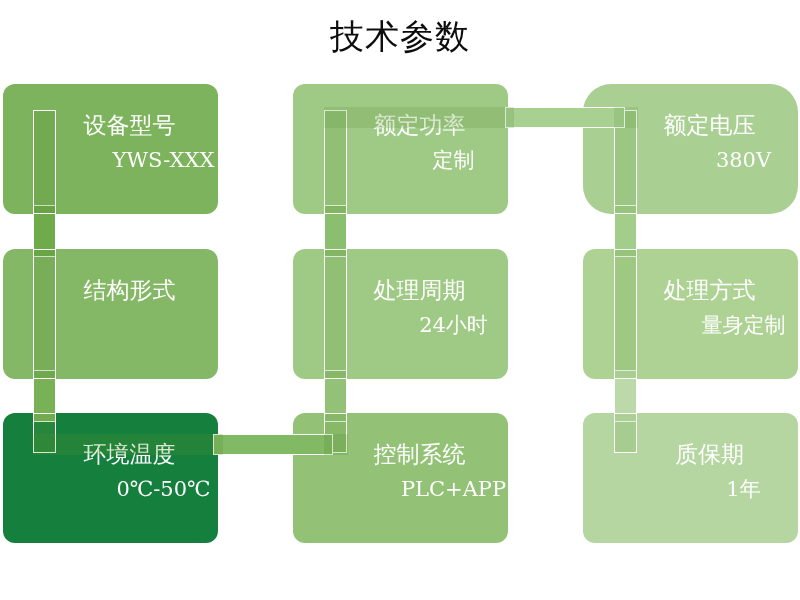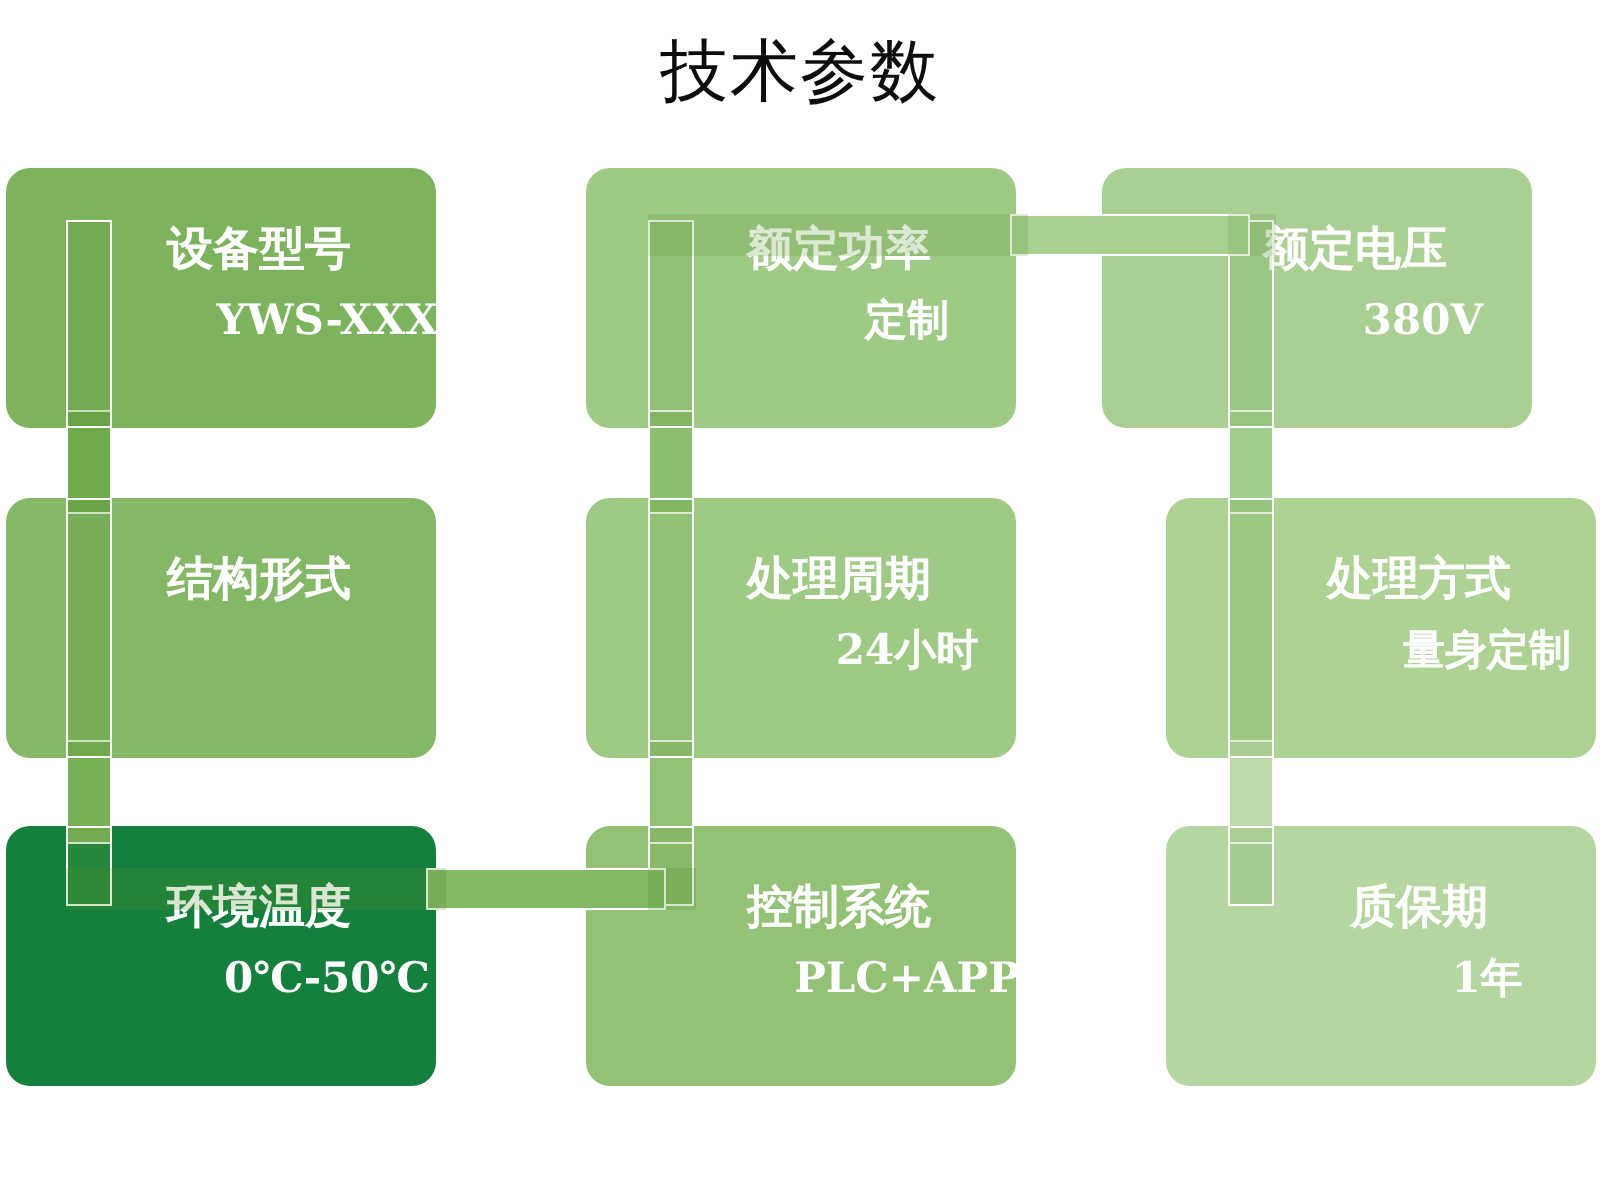--- a/index.html
+++ b/index.html
@@ -66,21 +66,21 @@
     line-height: 30px;
   }
   .card .val {
     top: 62px;
     font-family: "DejaVu Serif", "Liberation Serif", serif;
     font-size: 21px;
     line-height: 28px;
     margin-left: 34px;
   }
   
-  .shiftr .ct { padding-left: 38px; box-sizing: border-box; font-weight: bold; }
+  .shiftr .ct { padding-left: 38px; box-sizing: border-box; }
 </style>
 </head>
 <body>
 
 <div id="slide">
 
   <div class="title">技术参数</div>
 
   <div class="conn" style="left:33px; top:205px; width:23px; height:52px; background:#6FAA4B; z-index:3;"></div>
   <div class="conn" style="left:33px; top:370px; width:23px; height:52px; background:#79B157; z-index:3;"></div>
@@ -112,21 +112,21 @@
   <div class="card shiftr" style="left:3px; top:84px; width:215px; height:130px; background:#7CB35C; z-index:2;">
     <div class="ct lbl">设备型号</div>
     <div class="ct val">YWS-XXX</div>
   </div>
 
   <div class="card shiftr" style="left:293px; top:84px; width:215px; height:130px; background:#9FCA85; z-index:2;">
     <div class="ct lbl">额定功率</div>
     <div class="ct val">定制</div>
   </div>
 
-  <div class="card shiftr" style="left:551px; top:84px; width:215px; height:130px; background:#A9CF92; z-index:2;">
+  <div class="card shiftr" style="left:583px; top:84px; width:215px; height:130px; background:#A9CF92; z-index:2;border-radius:28px;">
     <div class="ct lbl">额定电压</div>
     <div class="ct val">380V</div>
   </div>
 
   <div class="card shiftr" style="left:3px; top:249px; width:215px; height:130px; background:#84B866; z-index:2;">
     <div class="ct lbl">结构形式</div>
   </div>
 
   <div class="card shiftr" style="left:293px; top:249px; width:215px; height:130px; background:#9FCA85; z-index:2;">
     <div class="ct lbl">处理周期</div>

